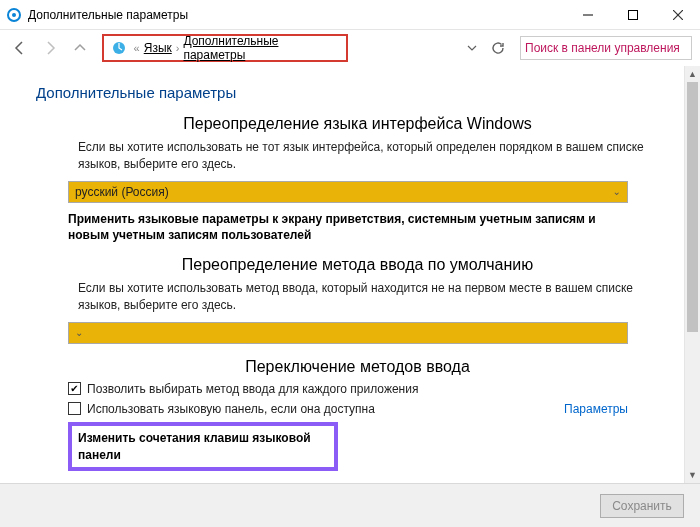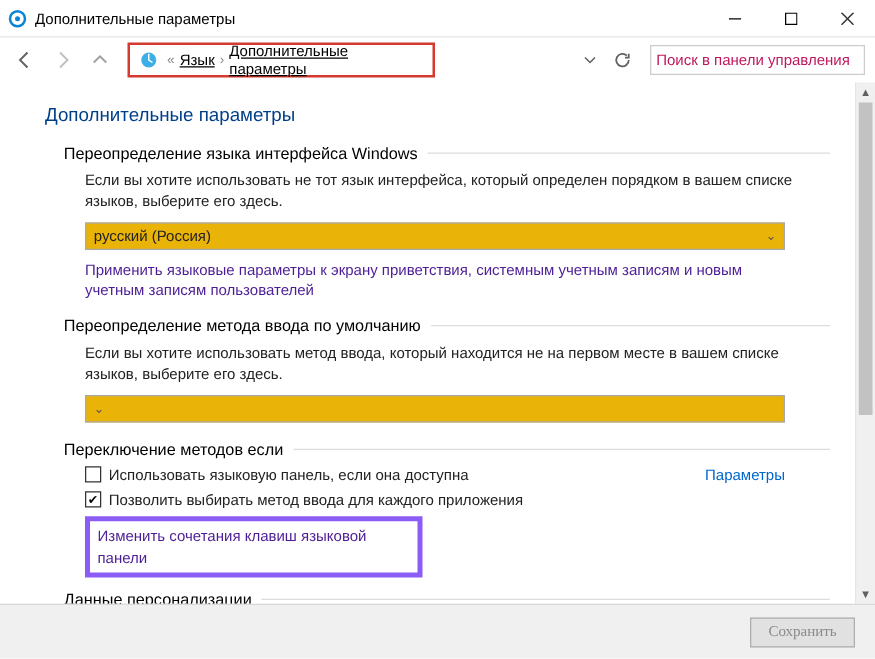--- a/index.html
+++ b/index.html
@@ -85,49 +85,51 @@
     position: relative;
   }
   h1 {
     font-size: 15px; font-weight: 400;
     color: #00408a;
     margin: 6px 0 14px 0;
   }
   .section-head {
     display: flex; align-items: center;
     margin: 8px 0 6px 15px;
-    font-size: 13px;
+    font-size: 16px;
     color: #000;
+    flex-direction: column;
   }
   .section-head .line {
     flex: 1; height: 1px; background: #dcdcdc; margin-left: 8px;
   }
   .section-body {
     padding-left: 32px;
     font-size: 12px;
     color: #222;
   }
-  .desc { margin: 4px 0 8px 0; line-height: 1.4; }
+  .desc { margin: 4px 0 8px 10px; line-height: 1.4; }
   .combo {
     border: 1px solid #a9a9a9;
     height: 22px;
     display: flex; align-items: center;
     padding: 0 6px;
     background: #eab308;
     justify-content: space-between;
     width: 560px;
     font-size: 12px;
   }
   .combo .chev { color: #555; font-size: 10px; }
   .link {
-    color: #4c1d95;
+    color: #000000;
     margin: 8px 0 12px 0;
     line-height: 1.4;
     display: block;
     width: 560px;
+    font-weight: bold;
   }
   .checkbox-row {
     display: flex; align-items: center;
     margin: 6px 0;
     width: 560px;
   }
   .checkbox-row .cb {
     width: 13px; height: 13px;
     border: 1px solid #333;
     margin-right: 6px;
@@ -154,21 +156,20 @@
     display: flex; align-items: center; justify-content: flex-end;
     padding: 0 16px; gap: 8px;
   }
   .btn {
     min-width: 84px; height: 24px;
     border: 1px solid #adadad;
     background: #e1e1e1;
     font-size: 12px;
     display: inline-flex; align-items: center; justify-content: center;
     padding: 4px 10px;
-    font-family: Liberation Serif, serif;
   }
   .btn.disabled { color: #8a8a8a; }
   .scrollbar {
     position: absolute;
     right: 0; top: 66px; bottom: 44px;
     width: 16px;
     background: #f0f0f0;
     border-left: 1px solid #e5e5e5;
     display: flex; flex-direction: column;
   }
@@ -281,33 +282,33 @@
     <div class="line"></div>
   </div>
   <div class="section-body">
     <div class="desc">Если вы хотите использовать метод ввода, который находится не на первом месте в вашем списке языков, выберите его здесь.</div>
     <div class="combo">
       <span class="chev">⌄</span>
     </div>
   </div>
 
   <div class="section-head" style="margin-top:14px">
-    <span>Переключение методов если</span>
+    <span>Переключение методов ввода</span>
     <div class="line"></div>
   </div>
   <div class="section-body">
+    <div class="checkbox-row">
+      <span class="cb checked"></span>
+      <span class="rowlabel">Позволить выбирать метод ввода для каждого приложения</span>
+    </div>
     <div class="checkbox-row">
       <span class="cb"></span>
       <span class="rowlabel">Использовать языковую панель, если она доступна</span>
       <span class="row-link-right">Параметры</span>
     </div>
-    <div class="checkbox-row">
-      <span class="cb checked"></span>
-      <span class="rowlabel">Позволить выбирать метод ввода для каждого приложения</span>
-    </div>
     <div class="highlight-link-box">
       <span class="link">Изменить сочетания клавиш языковой панели</span>
     </div>
   </div>
 
   <div class="section-head">
     <span>Данные персонализации</span>
     <div class="line"></div>
   </div>
   <div class="section-body">

